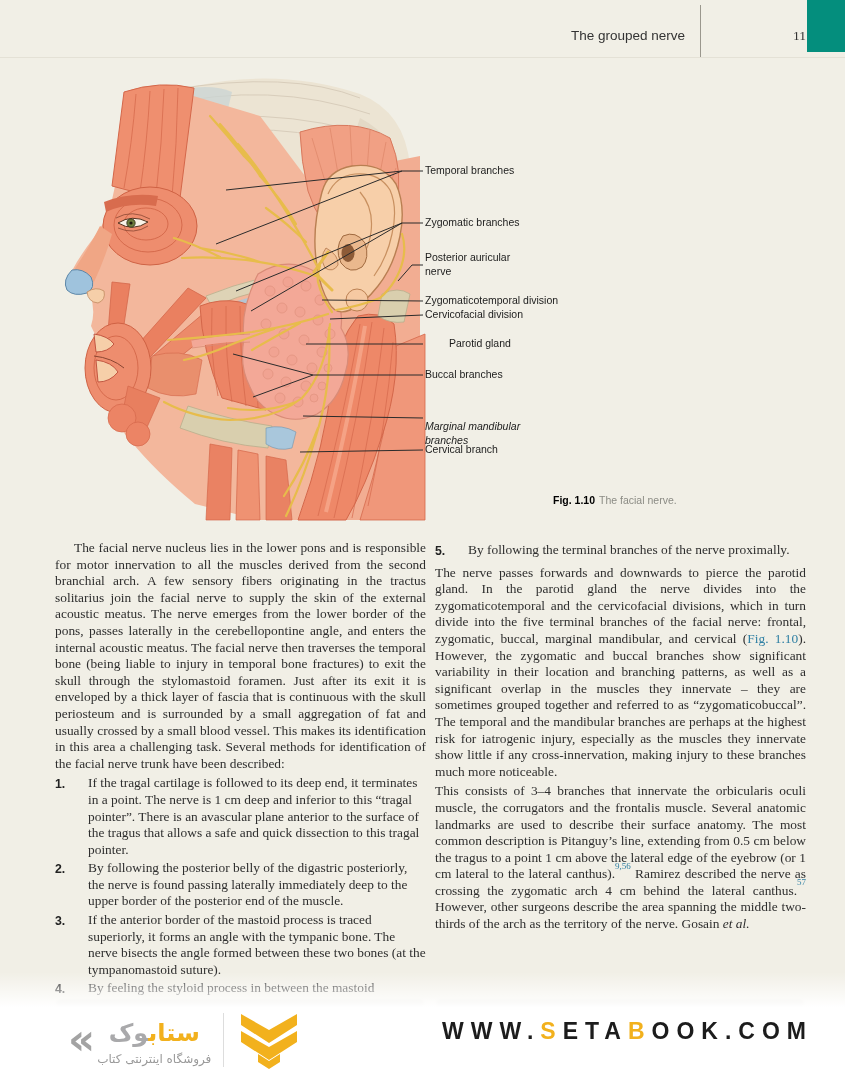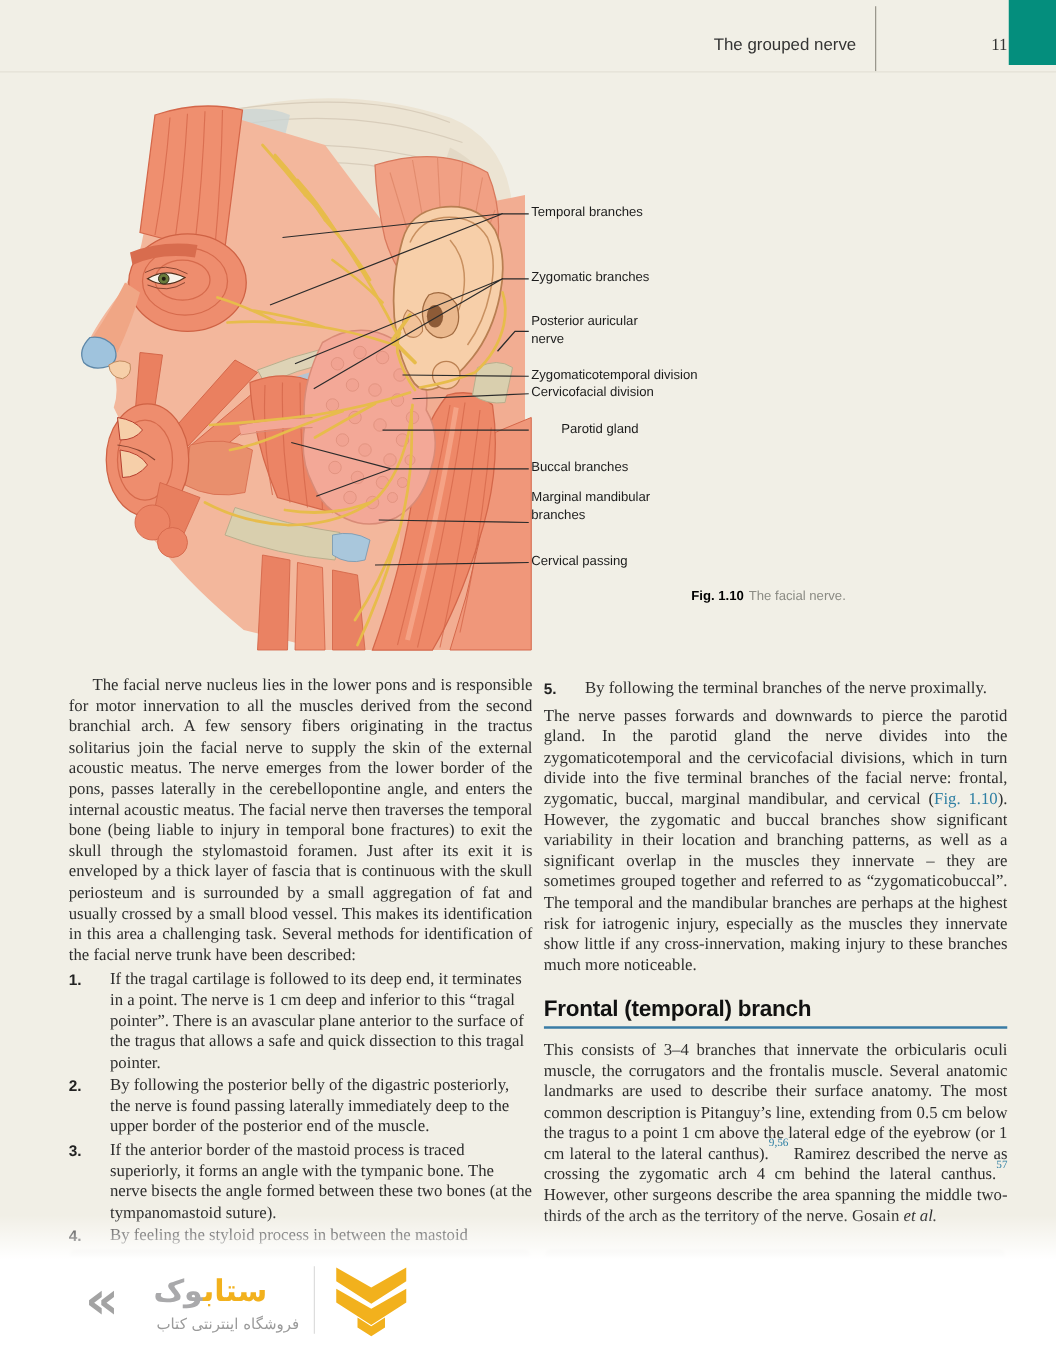--- a/index.html
+++ b/index.html
@@ -10,21 +10,21 @@
         font-size:13.5px;color:#333;}
   .head-divider{position:absolute;top:5px;left:700px;width:1px;height:52px;background:#9a978d;}
   .page-number{position:absolute;top:28px;left:762px;width:44px;text-align:right;
         font-family:Liberation Serif, serif;font-size:13.5px;color:#333;}
   .teal-block{position:absolute;top:0;right:0;width:38px;height:52px;background:#048e7d;}
   .header-rule{position:absolute;top:57px;left:0;width:845px;height:1px;background:#e4e1d6;}
   
   .fig-art{position:absolute;left:60px;top:76px;width:750px;height:445px;}
   .fig-label{position:absolute;font-family:"Liberation Sans",sans-serif;font-size:10.5px;
         line-height:1.32;color:#1c1c1c;}
-  .fig-caption{position:absolute;left:553px;top:471px;font-family:"Liberation Sans",sans-serif;
+  .fig-caption{position:absolute;left:553px;top:494px;font-family:"Liberation Sans",sans-serif;
         font-size:10.5px;color:#8b8b84;text-align:center;}
   .fig-caption .cap-label{font-weight:bold;color:#000;margin-right:4px;}
   
   .col{position:absolute;top:540px;width:371px;height:458px;overflow:hidden;
         font-size:13.4px;line-height:16.6px;color:#2e2e2e;}
   .col-left{left:55px;}
   .col-right{left:435px;}
   .para{text-align:justify;margin:0 0 3px 0;}
   .para.indent{text-indent:19px;}
   .li{display:flex;margin:2px 0 2px 0;}
@@ -43,21 +43,21 @@
   .ghost-left{left:56px;} .ghost-right{left:436px;}
   .fade-overlay{position:absolute;left:0;top:972px;width:845px;height:40px;
         background:linear-gradient(to bottom,rgba(255,255,255,0),#ffffff 88%);z-index:4;}
   .footer{position:absolute;left:0;top:1008px;width:845px;height:72px;background:#ffffff;z-index:5;}
   .logo-group{position:absolute;left:68px;top:2px;display:flex;align-items:center;}
   .logo-chevron{font-family:"DejaVu Sans",sans-serif;font-weight:bold;font-size:42px;
         color:#a3a3a3;line-height:58px;margin-right:2px;}
   .wordmark-block{text-align:center;direction:rtl;}
   .wordmark{font-family:"DejaVu Sans",sans-serif;font-weight:bold;font-size:24px;line-height:36px;}
   .wm-yellow{color:#f2b11d;} .wm-gray{color:#a9a9ab;}
-  .logo-tagline{font-family:"DejaVu Sans",sans-serif;font-size:12px;color:#9a9a9a;margin-top:1px;margin-left:28px;}
+  .logo-tagline{font-family:"DejaVu Sans",sans-serif;font-size:12px;color:#9a9a9a;margin-top:1px;}
   .logo-divider{width:1px;height:54px;background:#dddddd;margin:0 12px;}
   .footer-right{position:absolute;right:32px;top:4px;text-align:right;}
   .store-title{font-family:"DejaVu Sans",sans-serif;font-size:18px;color:#1c1c1c;direction:rtl;}
   .site-url{font-family:"Liberation Sans",sans-serif;font-weight:bold;font-size:23px;
         letter-spacing:7px;color:#1c1c1c;margin-top:6px;}
   .url-yellow{color:#f2b11d;}
 </style>
 </head>
 <body>
 
@@ -197,22 +197,22 @@
     </g>
   </svg>
 
   <div class="fig-label" style="left:425px;top:164px;">Temporal branches</div>
   <div class="fig-label" style="left:425px;top:216px;">Zygomatic branches</div>
   <div class="fig-label" style="left:425px;top:251px;width:95px;">Posterior auricular nerve</div>
   <div class="fig-label" style="left:425px;top:294px;">Zygomaticotemporal division</div>
   <div class="fig-label" style="left:425px;top:308px;">Cervicofacial division</div>
   <div class="fig-label" style="left:449px;top:337px;">Parotid gland</div>
   <div class="fig-label" style="left:425px;top:368px;">Buccal branches</div>
-  <div class="fig-label" style="left:425px;top:392px;width:115px;">Marginal mandibular branches</div>
-  <div class="fig-label" style="left:425px;top:443px;">Cervical passing</div>
+  <div class="fig-label" style="left:425px;top:420px;width:115px;font-style:italic;">Marginal mandibular branches</div>
+  <div class="fig-label" style="left:425px;top:443px;">Cervical branch</div>
 
   <div class="fig-caption">
     <span class="cap-label">Fig. 1.10</span><span>The facial nerve.</span>
   </div>
 
   <div class="col col-left">
     <p class="para indent">The facial nerve nucleus lies in the lower pons and is responsible for motor innervation to all the muscles derived from the second branchial arch. A few sensory fibers originating in the tractus solitarius join the facial nerve to supply the skin of the external acoustic meatus. The nerve emerges from the lower border of the pons, passes laterally in the cerebellopontine angle, and enters the internal acoustic meatus. The facial nerve then traverses the temporal bone (being liable to injury in temporal bone fractures) to exit the skull through the stylomastoid foramen. Just after its exit it is enveloped by a thick layer of fascia that is continuous with the skull periosteum and is surrounded by a small aggregation of fat and usually crossed by a small blood vessel. This makes its identification in this area a challenging task. Several methods for identification of the facial nerve trunk have been described:</p>
     <div class="li">
       <span class="li-num">1.</span>
       <span class="li-text">If the tragal cartilage is followed to its deep end, it terminates in a point. The nerve is 1 cm deep and inferior to this “tragal pointer”. There is an avascular plane anterior to the surface of the tragus that allows a safe and quick dissection to this tragal pointer.</span>
@@ -232,21 +232,20 @@
   </div>
 
   <div class="col col-right">
     <div class="li">
       <span class="li-num">5.</span>
       <span class="li-text">By following the terminal branches of the nerve proximally.</span>
     </div>
     <p class="para" style="margin-top:5px;">
       <span>The nerve passes forwards and downwards to pierce the parotid gland. In the parotid gland the nerve divides into the zygomaticotemporal and the cervicofacial divisions, which in turn divide into the five terminal branches of the facial nerve: frontal, zygomatic, buccal, marginal mandibular, and cervical (</span><a class="fig-ref">Fig. 1.10</a><span>). However, the zygomatic and buccal branches show significant variability in their location and branching patterns, as well as a significant overlap in the muscles they innervate – they are sometimes grouped together and referred to as “zygomaticobuccal”. The temporal and the mandibular branches are perhaps at the highest risk for iatrogenic injury, especially as the muscles they innervate show little if any cross-innervation, making injury to these branches much more noticeable.</span>
     </p>
-    <h2 class="section-heading">Frontal (temporal) branch</h2>
     <p class="para">
       <span>This consists of 3–4 branches that innervate the orbicularis oculi muscle, the corrugators and the frontalis muscle. Several anatomic landmarks are used to describe their surface anatomy. The most common description is Pitanguy’s line, extending from 0.5 cm below the tragus to a point 1 cm above the lateral edge of the eyebrow (or 1 cm lateral to the lateral canthus).</span><sup class="cite">9,56</sup><span> Ramirez described the nerve as crossing the zygomatic arch 4 cm behind the lateral canthus.</span><sup class="cite">57</sup><span> However, other surgeons describe the area spanning the middle two-thirds of the arch as the territory of the nerve. Gosain </span><span class="etal">et al.</span>
     </p>
   </div>
 
   <div class="ghost-line ghost-left"></div>
   <div class="ghost-line ghost-right"></div>
   <div class="fade-overlay"></div>
 
   <div class="footer">
@@ -257,16 +256,17 @@
         <div class="logo-tagline">فروشگاه اینترنتی کتاب</div>
       </div>
       <div class="logo-divider"></div>
       <svg width="66" height="60" viewBox="0 0 66 60">
         <path d="M5,4 L33,20 L61,4 L61,15 L33,33 L5,15 Z" fill="#f2b11d"></path>
         <path d="M5,21 L33,37 L61,21 L61,32 L33,50 L5,32 Z" fill="#f2b11d"></path>
         <path d="M22,44 L33,51 L44,44 L44,52 L33,59 L22,52 Z" fill="#f2b11d"></path>
       </svg>
     </div>
     <div class="footer-right">
+      <div class="site-url"><span>WWW.</span><span class="url-yellow">S</span><span>ETA</span><span class="url-yellow">B</span><span>OOK.COM</span></div>
     </div>
   </div>
 
 </div>
 
 </body></html>

